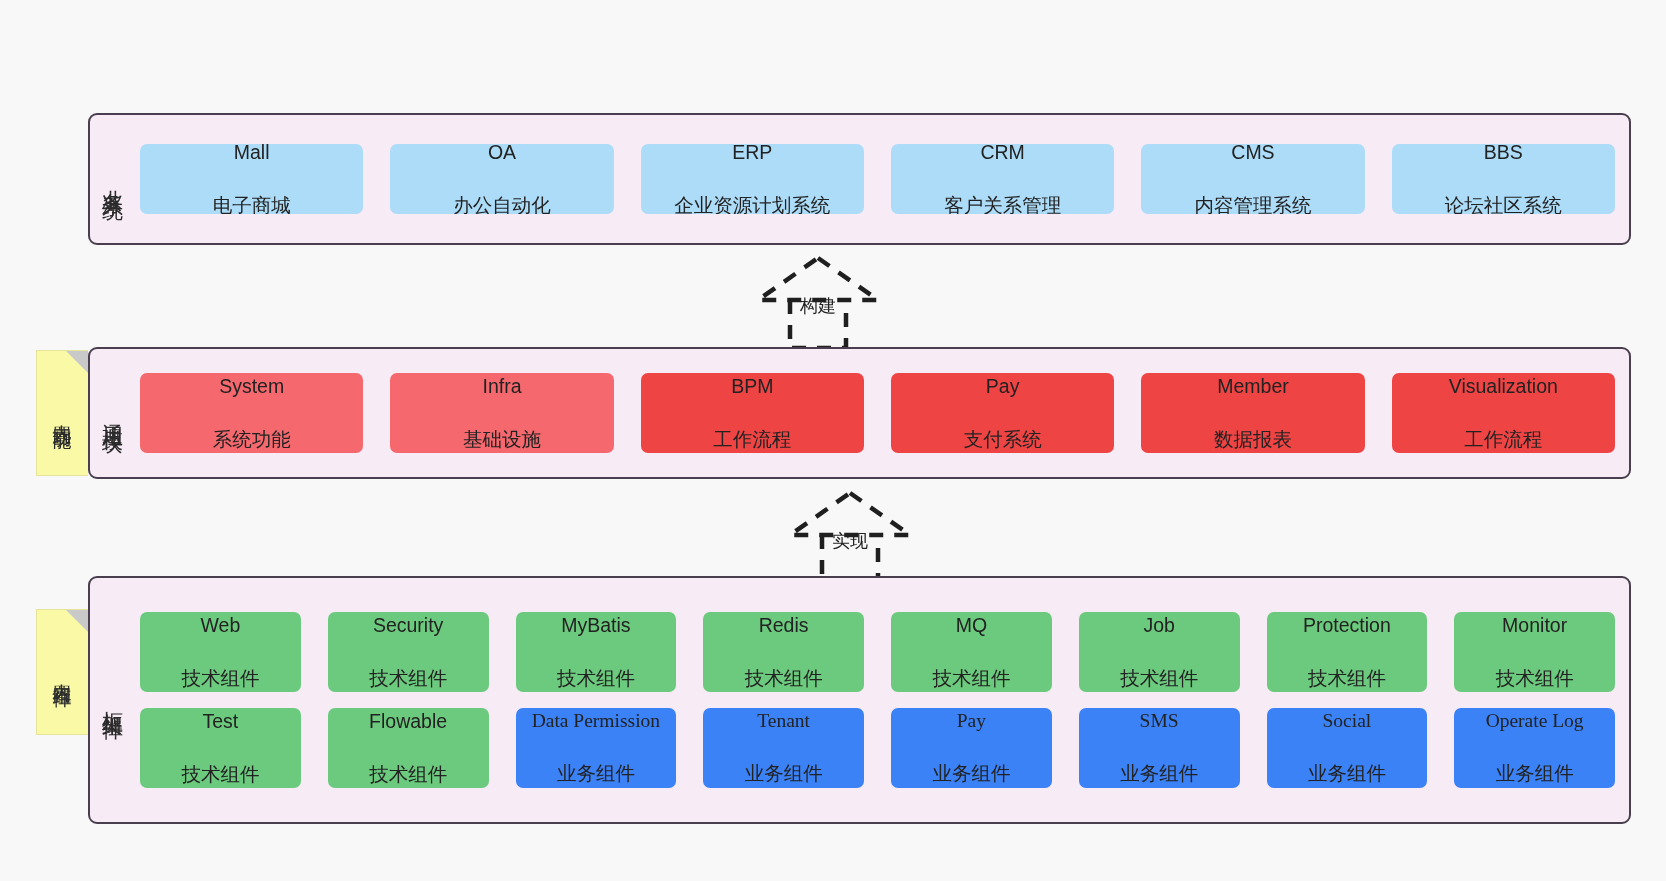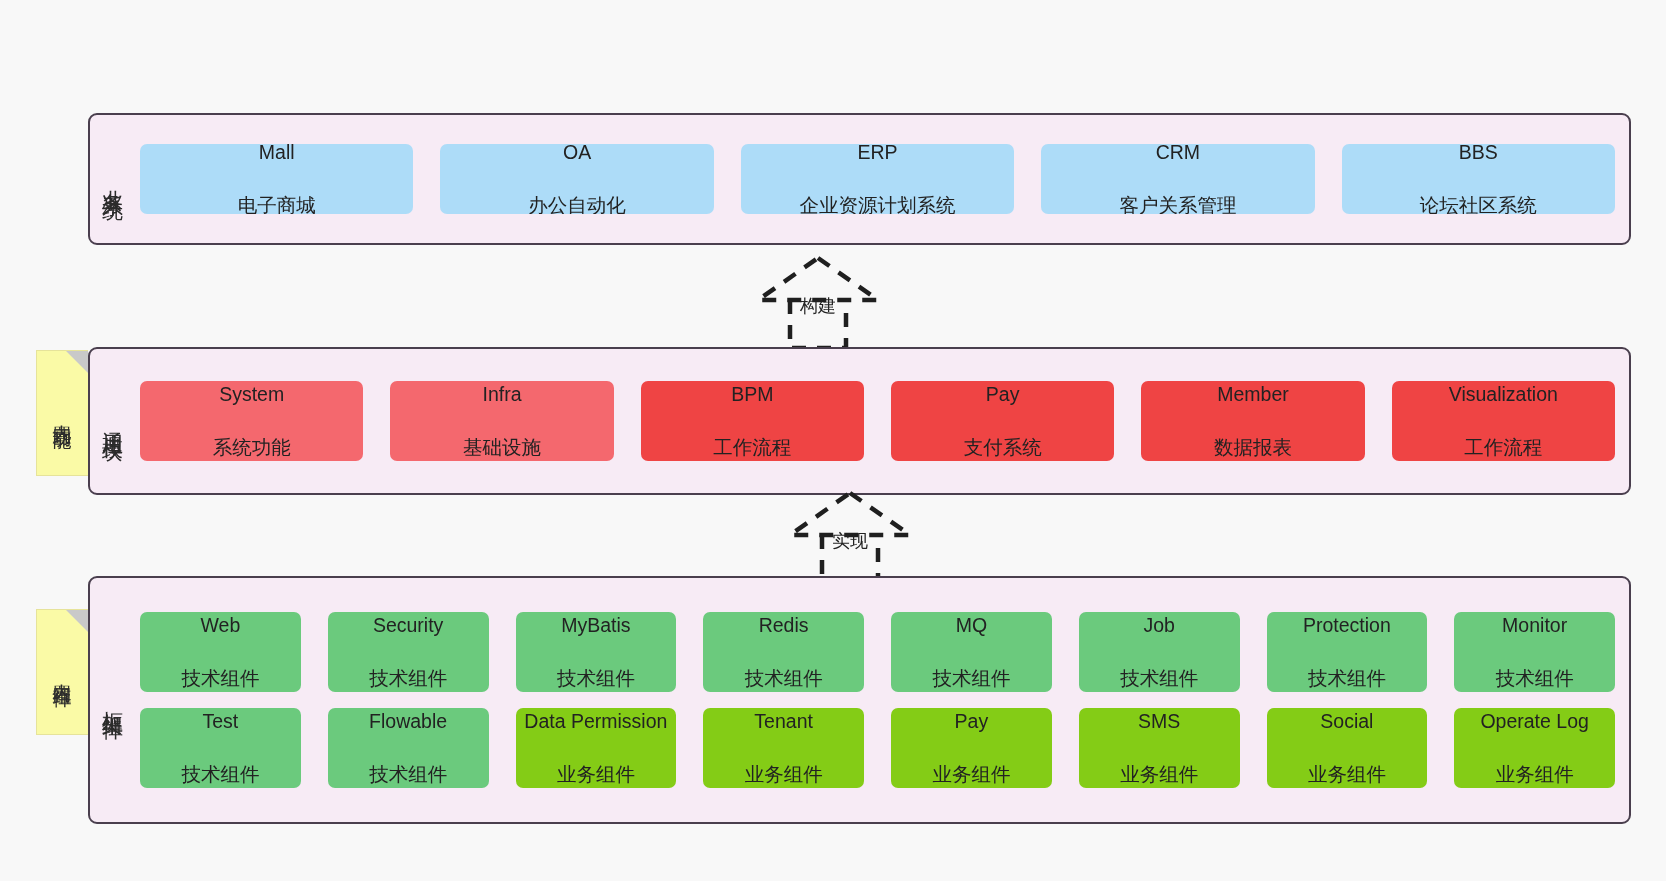--- a/index.html
+++ b/index.html
@@ -83,25 +83,25 @@
     font-size: 19.5px;
     white-space: nowrap;
     margin-top: 28px;
   }
   .card.wrap .t-en { white-space: normal; }
 
   .c-blue        { background: #addcf8; }
   .c-red         { background: #f4686e; }
   .c-pink        { background: #ef4444; }
   .c-green       { background: #6bca7d; }
-  .c-lightgreen  { background: #84cc16; }
+  .c-lightgreen  { background: #3b82f6; font-family: Liberation Serif, serif; }
 
   
   #layer-business  { left: 88px;  top: 113px; width: 1543px; height: 132px; }
-  #layer-modules   { left: 88px;  top: 347px; width: 1543px; height: 148px; align-items: center; }
+  #layer-modules   { left: 88px;  top: 347px; width: 1543px; height: 132px; align-items: center; }
   #layer-framework { left: 88px;  top: 576px; width: 1543px; height: 248px; }
 
   #layer-business .card  { height: 70px; }
   #layer-modules  .card  { height: 80px; }
   #layer-framework .card { height: 80px; }
 
   
   .sticky {
     position: absolute;
     width: 52px;
@@ -172,20 +172,24 @@
         </div>
         <div class="card c-blue">
           <span class="t-en">ERP</span>
           <span class="t-cn">企业资源计划系统</span>
         </div>
         <div class="card c-blue">
           <span class="t-en">CRM</span>
           <span class="t-cn">客户关系管理</span>
         </div>
         <div class="card c-blue">
+          <span class="t-en">CMS</span>
+          <span class="t-cn">内容管理系统</span>
+        </div>
+        <div class="card c-blue">
           <span class="t-en">BBS</span>
           <span class="t-cn">论坛社区系统</span>
         </div>
 
       </div>
     </div>
   </div>
 
   <div class="connector" id="connector-build">
     <svg width="180" height="100" viewBox="0 0 180 100" xmlns="http://www.w3.org/2000/svg">

